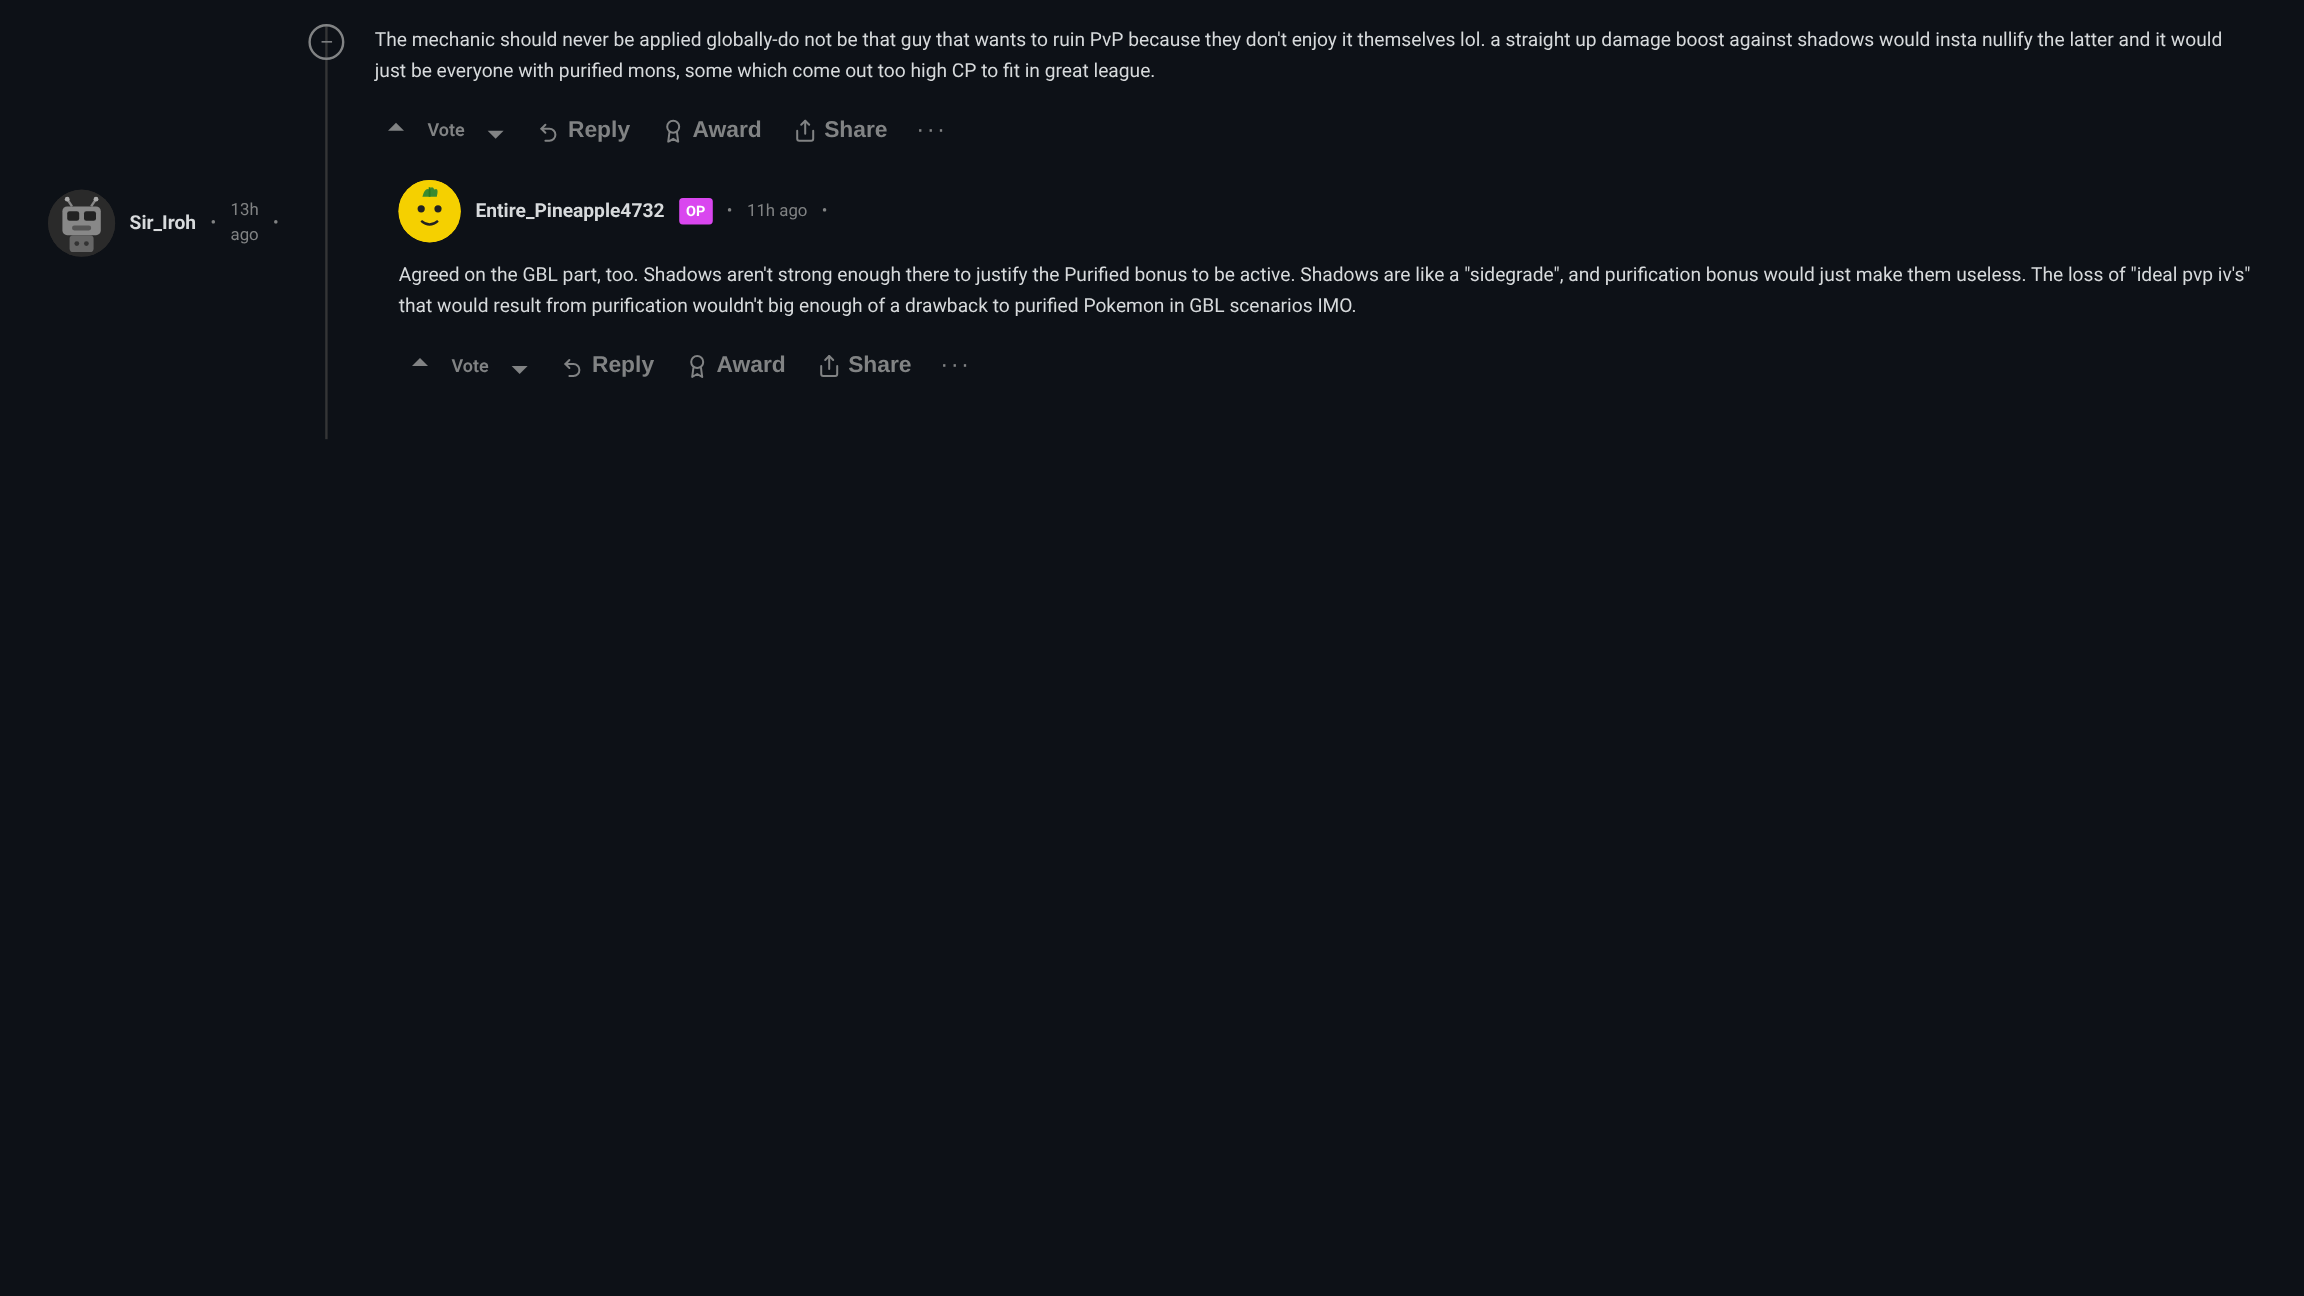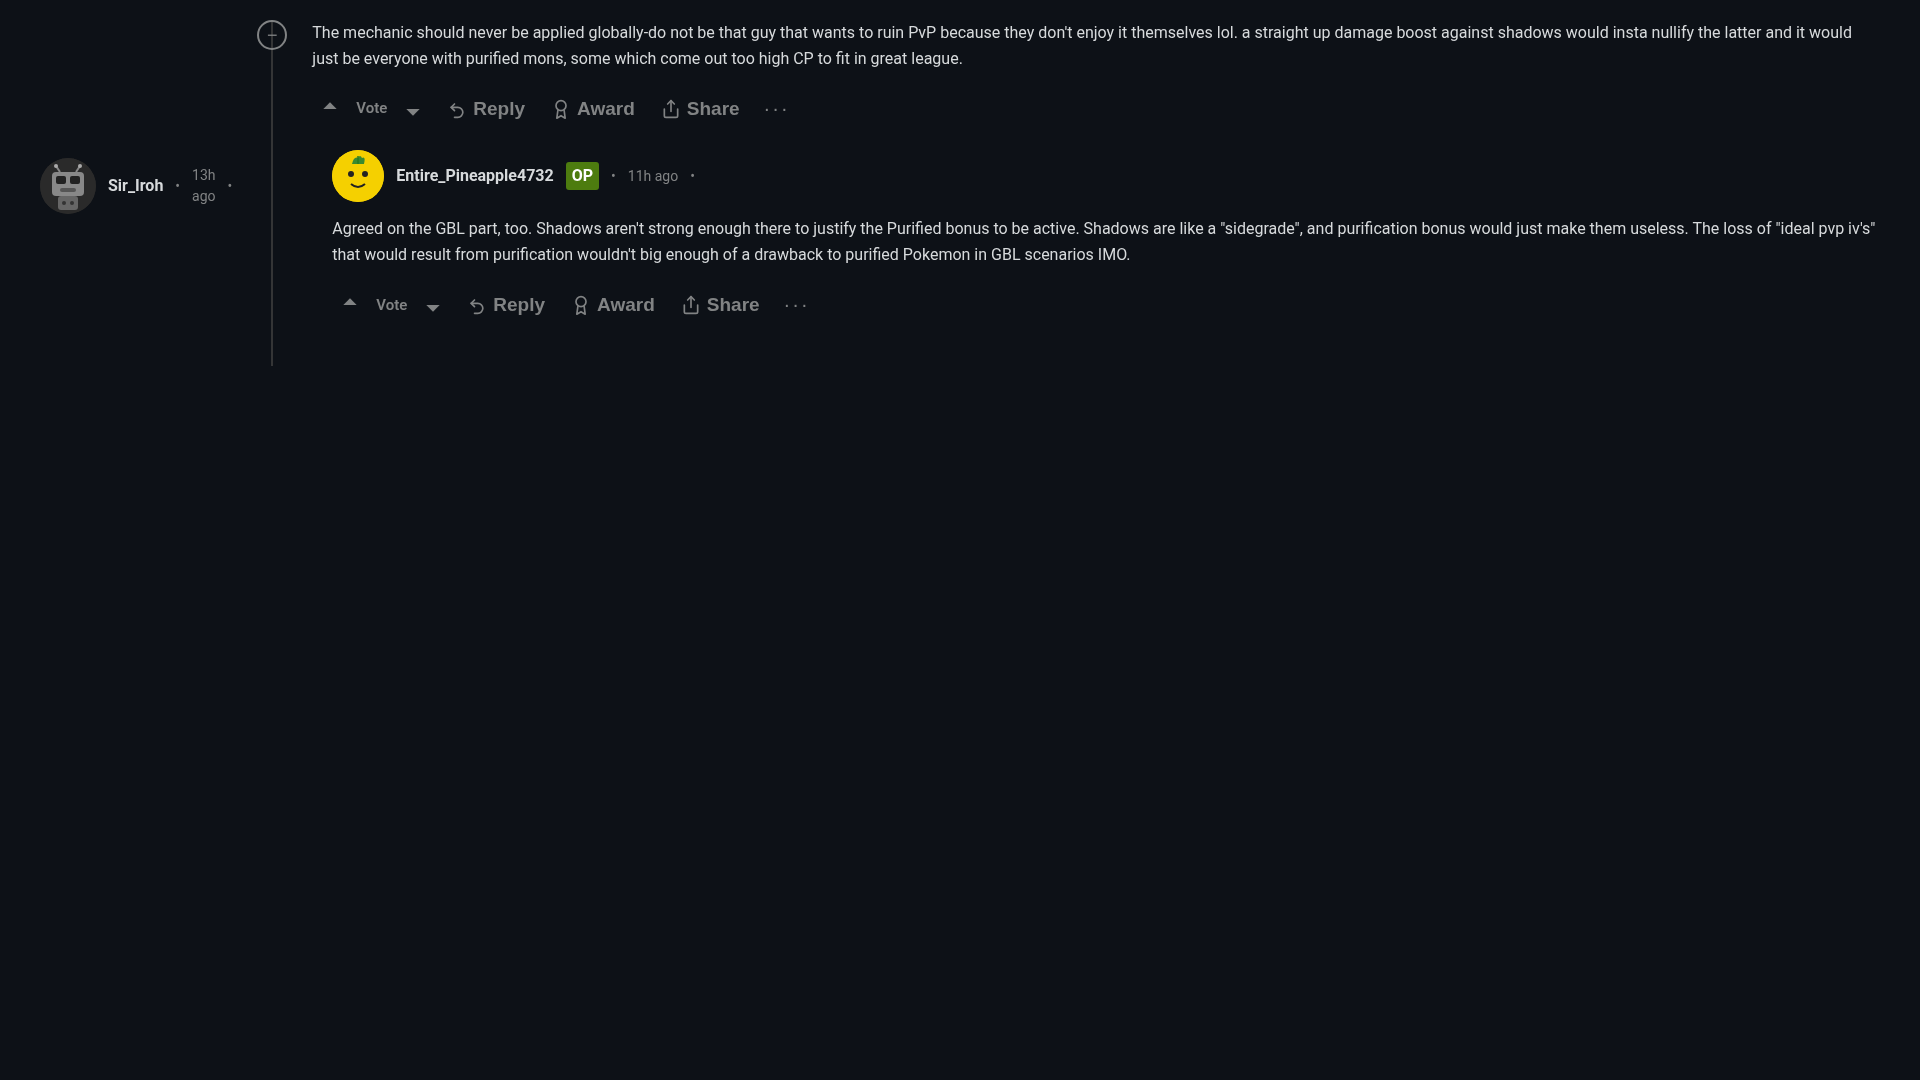--- a/index.html
+++ b/index.html
@@ -216,23 +216,23 @@
       justify-content: center;
       overflow: hidden;
     }
 
     .avatar-pineapple svg {
       width: 52px;
       height: 52px;
     }
 
     .op-badge {
-      background-color: #4d7c0f;
+      background-color: #d946ef;
       color: white;
-      font-size: 16px;
+      font-size: 12px;
       font-weight: 700;
       padding: 2px 6px;
       border-radius: 3px;
     }
 
     .nested-content {
       padding-left: 0;
     }
 
     .icon-svg {

